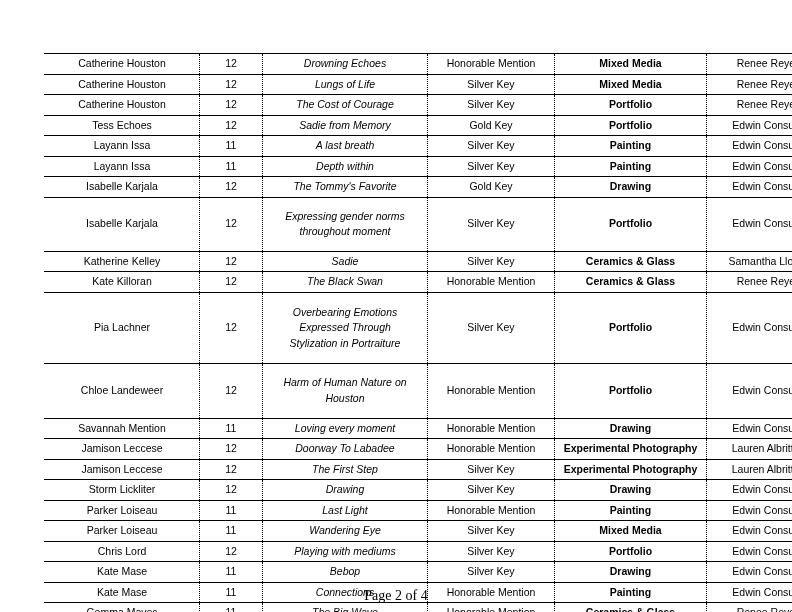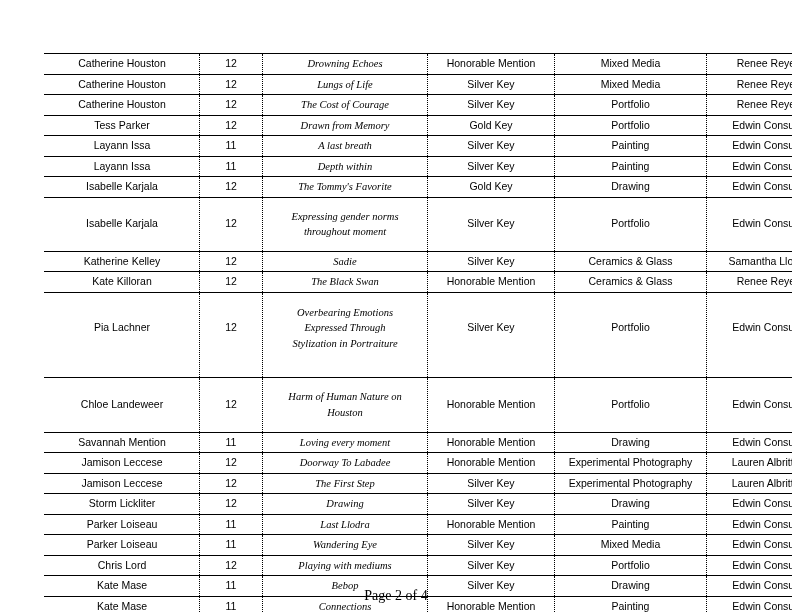--- a/index.html
+++ b/index.html
@@ -44,30 +44,30 @@
     padding: 2px 3px;
     vertical-align: middle;
     text-align: center;
     line-height: 1.48;
     background: #ffffff;
   }
 
   
   table.awards td.c-name   { width: 148px; border-right: 1px dotted #000000; }
   table.awards td.c-grade  { width: 56px;  border-right: 1px dotted #000000; }
-  table.awards td.c-title  { width: 158px; border-right: 1px dotted #000000; font-style: italic; font-family: Liberation Serif, serif; }
+  table.awards td.c-title  { width: 158px; border-right: 1px dotted #000000; font-style: italic; }
   table.awards td.c-award  { width: 120px; border-right: 1px dotted #000000; font-weight: normal; }
-  table.awards td.c-cat    { width: 145px; border-right: 1px dotted #000000; }
+  table.awards td.c-cat    { width: 145px; border-right: 1px dotted #000000; font-weight: bold; }
   table.awards td.c-teacher{ width: 117px; }
 
   
   table.awards tr td.c-name   { border-left: 1px solid #ffffff; }
   table.awards tr td.c-teacher{ border-right: 1px solid #ffffff; }
   table.awards tr.tall2 td { padding-top: 11px; padding-bottom: 11px; }
-  table.awards tr.tall3 td { padding-top: 12px; padding-bottom: 26px; }
+  table.awards tr.tall3 td { padding-top: 12px; padding-bottom: 12px; }
 
   .wrapline { display: block; }
 
   .footer {
     position: absolute;
     left: 0;
     top: 572px;
     width: 792px;
     text-align: center;
     font-size: 14px;
@@ -108,24 +108,24 @@
             <td class="c-name">Catherine Houston</td>
             <td class="c-grade">12</td>
             <td class="c-title">
               <span class="wrapline">The Cost of Courage</span>
             </td>
             <td class="c-award">Silver Key</td>
             <td class="c-cat">Portfolio</td>
             <td class="c-teacher">Renee Reyes</td>
           </tr>
           <tr>
-            <td class="c-name">Tess Parker</td>
-            <td class="c-grade">12</td>
-            <td class="c-title">
-              <span class="wrapline">Drawn from Memory</span>
+            <td class="c-name">Tess Echoes</td>
+            <td class="c-grade">12</td>
+            <td class="c-title">
+              <span class="wrapline">Sadie from Memory</span>
             </td>
             <td class="c-award">Gold Key</td>
             <td class="c-cat">Portfolio</td>
             <td class="c-teacher">Edwin Consunji</td>
           </tr>
           <tr>
             <td class="c-name">Layann Issa</td>
             <td class="c-grade">11</td>
             <td class="c-title">
               <span class="wrapline">A last breath</span>
@@ -245,21 +245,21 @@
               <span class="wrapline">Drawing</span>
             </td>
             <td class="c-award">Silver Key</td>
             <td class="c-cat">Drawing</td>
             <td class="c-teacher">Edwin Consunji</td>
           </tr>
           <tr>
             <td class="c-name">Parker Loiseau</td>
             <td class="c-grade">11</td>
             <td class="c-title">
-              <span class="wrapline">Last Llodra</span>
+              <span class="wrapline">Last Light</span>
             </td>
             <td class="c-award">Honorable Mention</td>
             <td class="c-cat">Painting</td>
             <td class="c-teacher">Edwin Consunji</td>
           </tr>
           <tr>
             <td class="c-name">Parker Loiseau</td>
             <td class="c-grade">11</td>
             <td class="c-title">
               <span class="wrapline">Wandering Eye</span>

